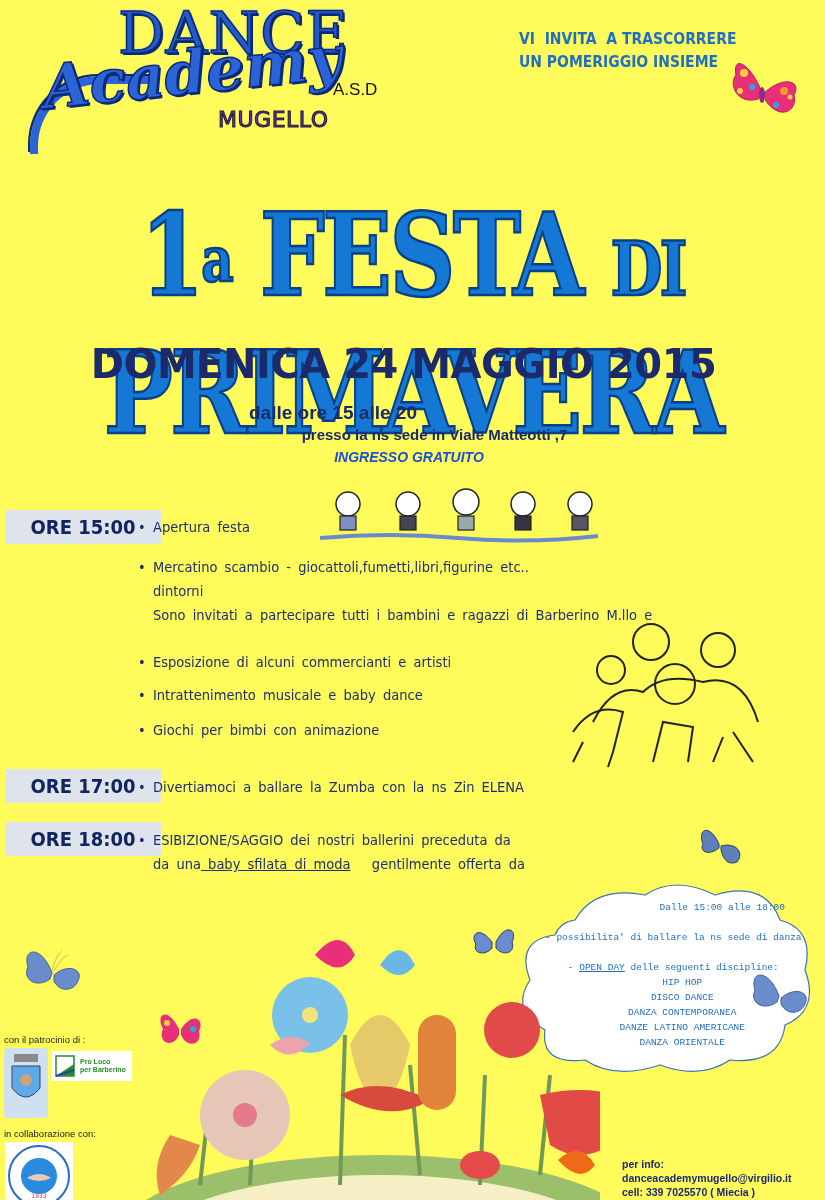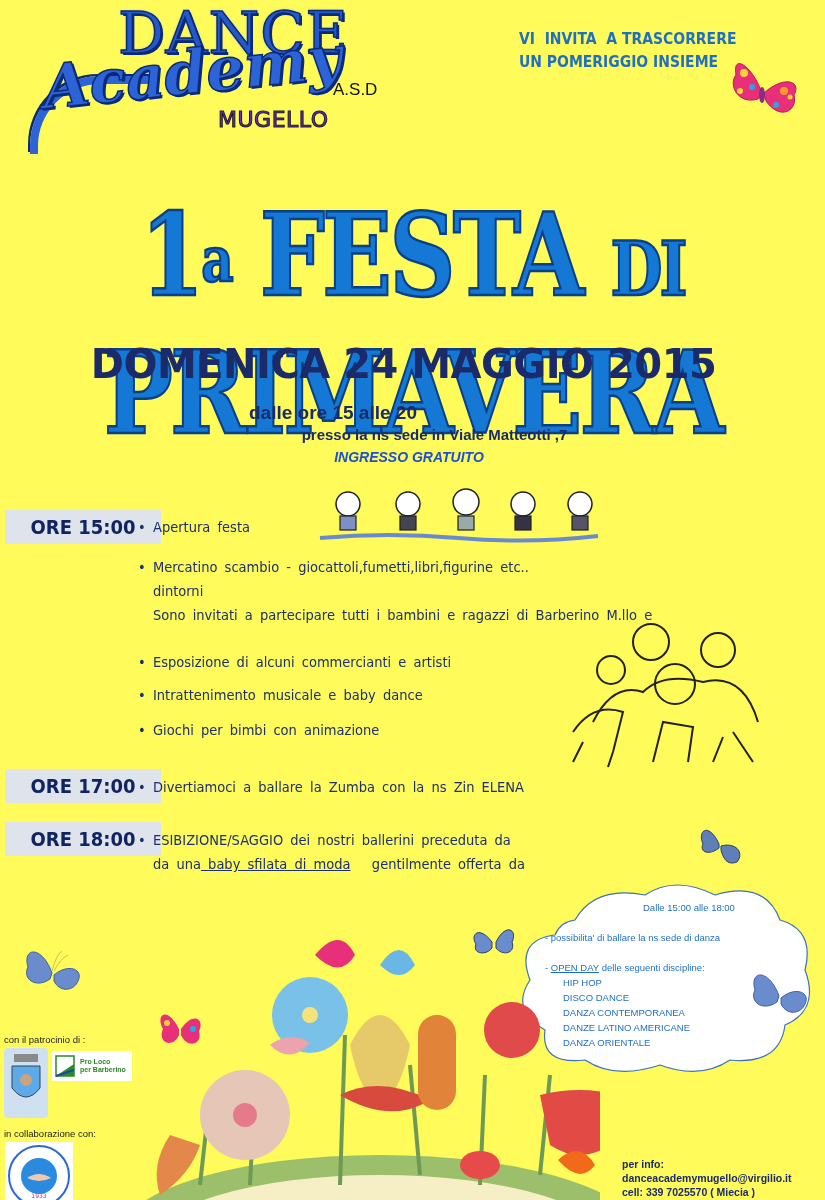--- a/index.html
+++ b/index.html
@@ -66,21 +66,21 @@
   .item {
     position:absolute; left:138px; color:#1c2f6e; font-size:14.5px; line-height:24px;
     font-family:"DejaVu Sans Condensed","DejaVu Sans", sans-serif; word-spacing:3px;
   }
   .item .bullet { display:inline-block; width:15px; }
   .item .cont { padding-left:15px; }
   .u { text-decoration:underline; }
 
   
   .cloud { left:515px; top:880px; width:300px; height:195px; }
-  .cloud-text { position:absolute; left:545px; top:900px; font-size:9.5px; color:#1f6fc2; font-family:Liberation Sans, sans-serif; line-height:15px; }
+  .cloud-text { position:absolute; left:545px; top:900px; font-size:9.5px; color:#1f6fc2; font-family:Liberation Mono, monospace; line-height:15px;text-align:center; }
   .cloud-text .hdr { padding-left:98px; }
   .cloud-text .disc { padding-left:18px; }
 
   .patron { left:4px; top:1034px; font-size:9.5px; color:#222; font-family:"Liberation Sans", sans-serif; }
   .collab { left:4px; top:1128px; font-size:9.5px; color:#222; font-family:"Liberation Sans", sans-serif; }
   .info { left:622px; top:1157px; font-size:10.5px; line-height:14px; color:#1b2a6b; font-weight:bold; font-family:"Liberation Sans", sans-serif; }
   .proloco-txt { font-size:7px; font-weight:bold; color:#2a8a2a; line-height:8px; font-family:"Liberation Sans", sans-serif; }
 </style>
 </head>
 <body>

